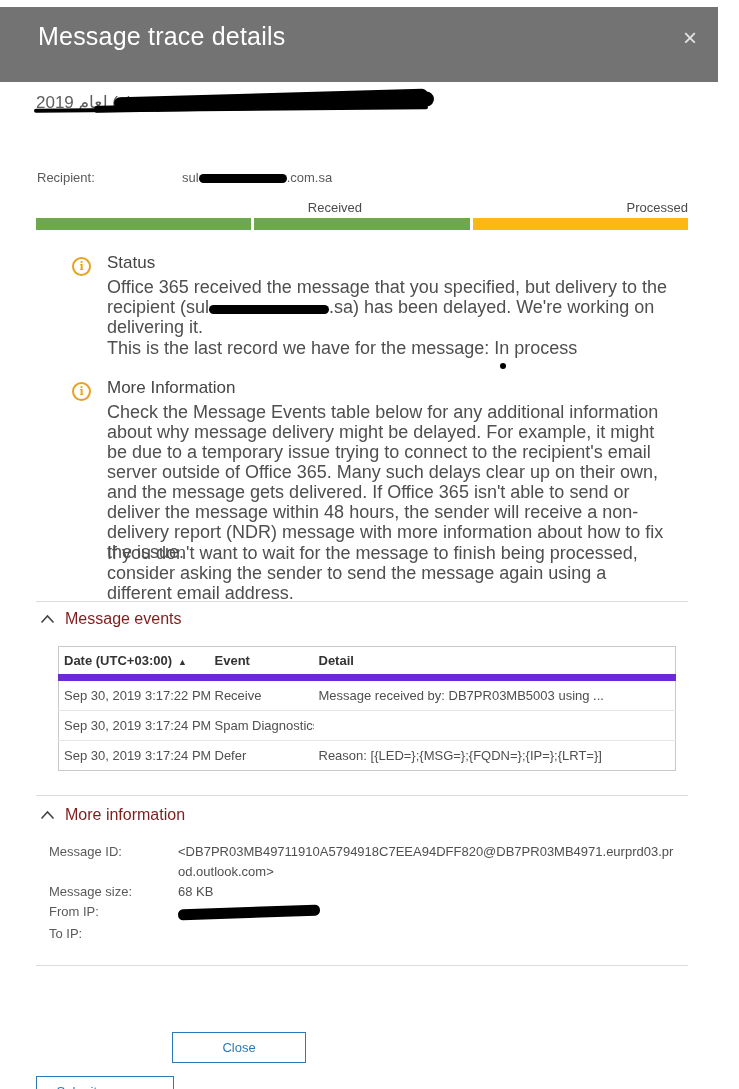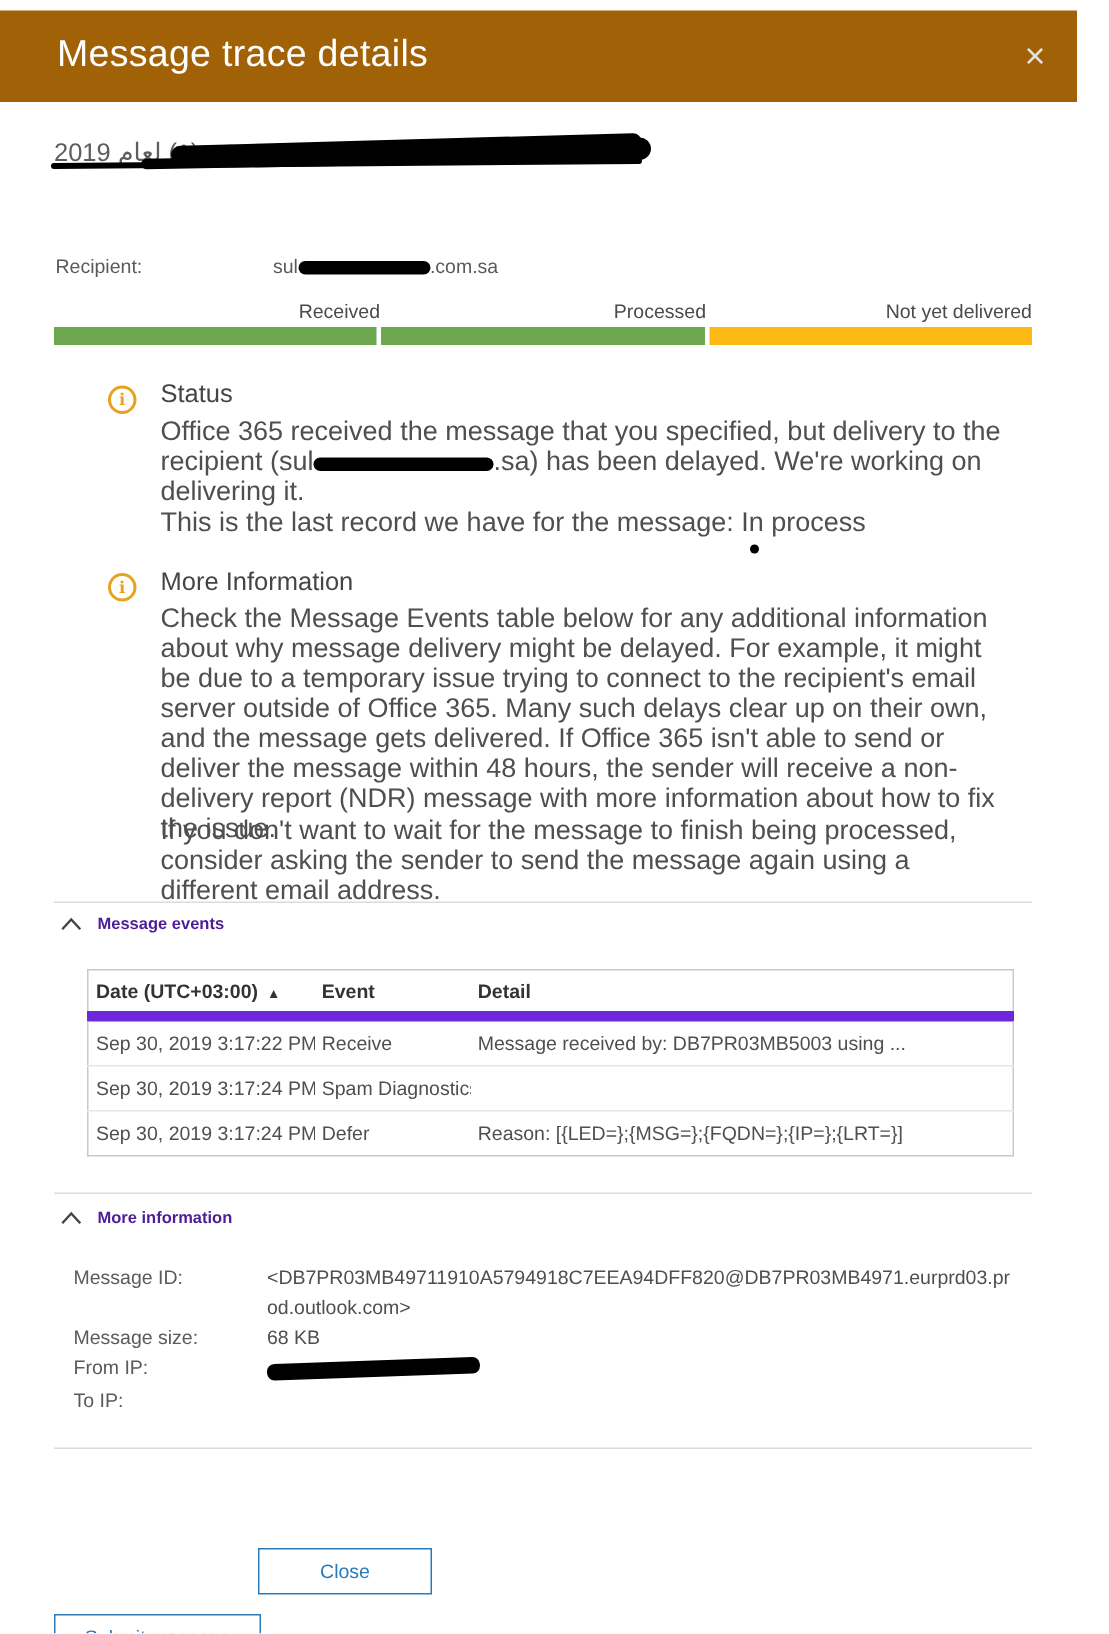--- a/index.html
+++ b/index.html
@@ -1,20 +1,20 @@
 <!DOCTYPE html>
 <html><head>
 <meta charset="utf-8">
 <style>
   html,body { margin:0; padding:0; background:#fff; }
   body { font-family:"Liberation Sans","DejaVu Sans",sans-serif; }
   #dialog { position:relative; width:739px; height:1089px; background:#fff; overflow:hidden; }
 
   
-  .hdr { position:absolute; top:7px; left:0; width:718px; height:61px; background:#a16207; }
+  .hdr { position:absolute; top:7px; left:0; width:718px; height:75px; background:#737373; }
   .hdr-title { position:absolute; left:38px; top:15px; font-size:25px; font-weight:300; color:#ffffff; letter-spacing:.2px; }
   .hdr-close { position:absolute; left:674px; top:15px; width:32px; height:32px; line-height:31px;
                text-align:center; font-size:24px; font-weight:300; color:#e3e3e3; cursor:pointer; }
 
   
   .subject { position:absolute; left:36px; top:92px; width:410px; height:34px; font-size:17px; color:#5d5d5d; }
   .subject-text { position:absolute; left:0; top:0; width:400px; direction:rtl; text-align:left; white-space:nowrap; }
   .scribble { position:absolute; background:#000; border-radius:6px; }
   .scr1 { left:78px; top:1px; width:314px; height:12px; transform:rotate(-1.6deg); }
   .scr2 { left:58px; top:11px; width:334px; height:7px; transform:rotate(-1deg); }
@@ -41,21 +41,21 @@
   .sec-head { position:absolute; left:107px; font-size:17px; color:#454545; }
   .sec-body { position:absolute; left:107px; width:567px; font-size:18px; line-height:20px; color:#4f4f4f; }
 
   .dot { position:absolute; left:500px; top:363px; width:6px; height:6px; background:#000; border-radius:50%; }
 
   .divider { position:absolute; left:36px; width:652px; height:0; border-top:1px solid #dcdcdc; }
 
   
   .collapse-row { position:absolute; left:40px; display:flex; align-items:center; gap:10px; cursor:pointer; }
   .collapse-row svg { display:block; }
-  .collapse-link { font-size:11px; color:#4c1d95;font-weight:bold; }
+  .collapse-link { font-size:16px; color:#7f1d1d; }
 
   
   .events-table { position:absolute; left:58px; top:646px; }
   table { border-collapse:collapse; width:618px; font-size:13px; table-layout:fixed; }
   table, th, td { border:0; }
   .tbl-outer { border:1px solid #c9c9c9; }
   th { text-align:left; font-weight:700; color:#333; padding:6px 5px 6px 5px; border-bottom:7px solid #6d28d9; white-space:nowrap; }
   td { color:#4f4f4f; padding:7px 5px; white-space:nowrap; overflow:hidden; }
   tr.data-row + tr.data-row td { border-top:1px solid #e6e6e6; }
   .col-date { width:151px; } .col-event { width:104px; }
@@ -65,21 +65,21 @@
   .fields { position:absolute; left:49px; top:842px; font-size:13px; line-height:20px; }
   .field-row { display:flex; }
   .field-row .flbl { width:129px; color:#5a5a5a; flex:0 0 129px; }
   .field-row .fval { color:#4f4f4f; width:500px; word-break:break-all; }
   .ip-redact { display:inline-block; background:#000; border-radius:5px; width:142px; height:11px; transform:rotate(-2deg); margin-top:5px; }
 
   
   .btn { position:absolute; top:1032px; height:31px; background:#fff; border:1px solid #2a7ab9; color:#2a7ab9;
          font-size:13px; font-family:inherit; cursor:pointer; padding:0; }
   .btn-submit { left:36px; width:138px;margin-top:44px; }
-  .btn-close { left:172px; width:116px; }
+  .btn-close { left:172px; width:134px; }
 </style>
 </head>
 <body>
 
 <div id="dialog">
 
   <div class="hdr">
     <div class="hdr-title">Message trace details</div>
     <div class="hdr-close">×</div>
   </div>
@@ -92,21 +92,20 @@
     <div class="scribble scr4"></div>
   </div>
 
   <div class="meta" style="top:168px;">
     <span class="lbl">Recipient:</span><span>sul</span><span class="redact" style="width:88px;height:9px;"></span><span>.com.sa</span>
   </div>
 
   <div class="prog-labels">
     <div>Received</div>
     <div class="pl-mid">Processed</div>
-    <div class="pl-right">Not yet delivered</div>
   </div>
   <div class="prog-bar">
     <div class="prog-seg" style="background-color: rgb(110, 168, 78);"></div>
     <div class="prog-seg" style="background-color: rgb(110, 168, 78);"></div>
     <div class="prog-seg" style="background-color: rgb(253, 184, 19);"></div>
   </div>
 
   <div class="info-icon" style="left:72px; top:257px;">i</div>
   <div class="sec-head" style="top:253px;">Status</div>
   <div class="sec-body" style="top:277px;">

